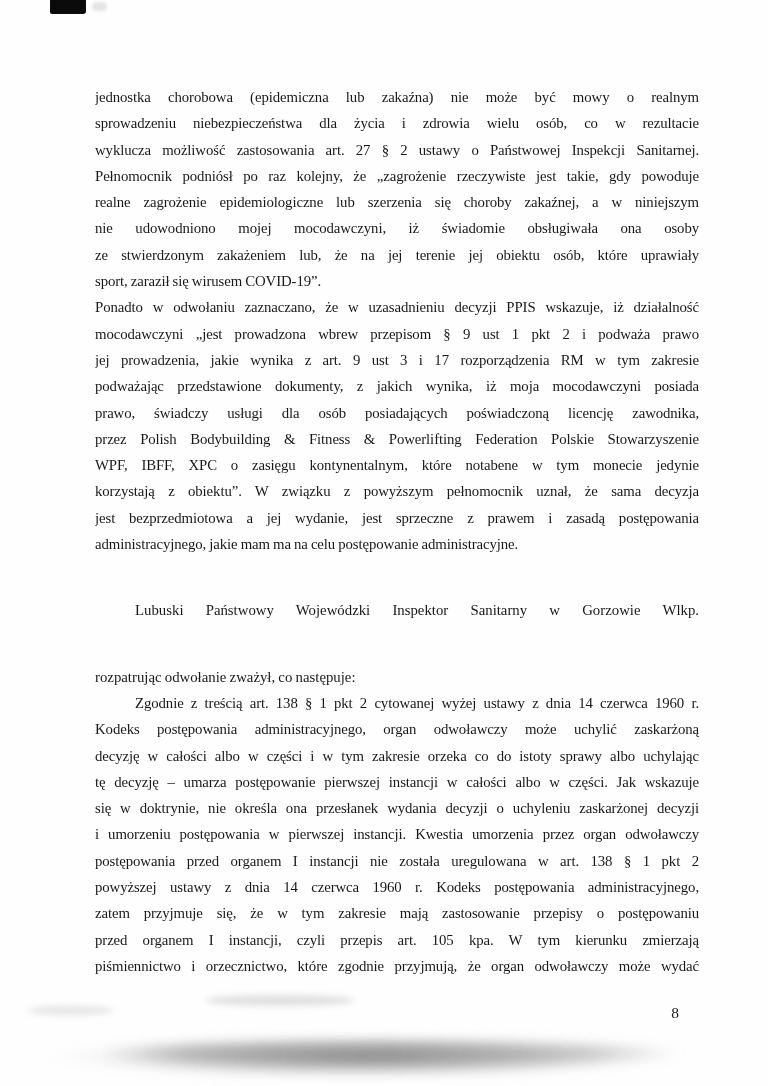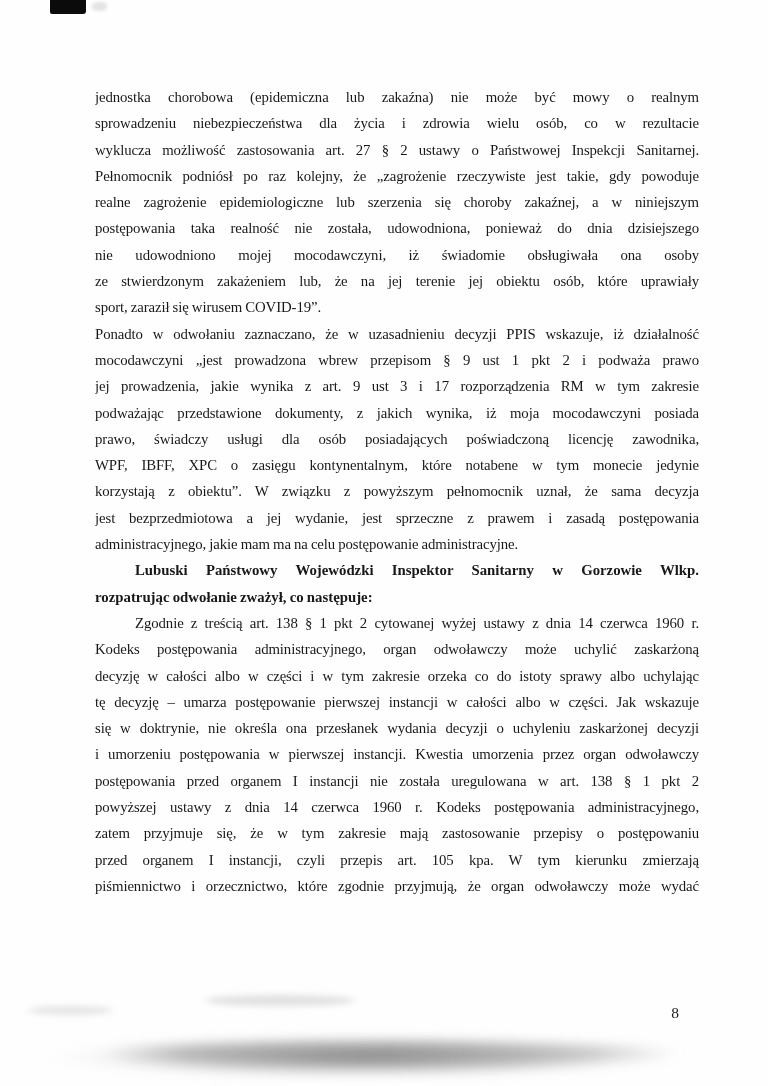--- a/index.html
+++ b/index.html
@@ -11,21 +11,21 @@
   }
   .text-block { position:absolute; left:95px; top:84px; width:604px; }
   .line {
     font-size:14.8px; line-height:26.3px; height:26.3px; overflow:hidden;
     color:#181818;
     text-align:justify; text-align-last:justify;
     word-spacing:-2.4px; letter-spacing:-0.1px;
   }
   .end { text-align:center; text-align-last:left; word-spacing:-0.5px; }
   .ind { text-indent:40px; }
-  .b   { font-weight:700; letter-spacing:0; }
+  .b   { font-weight:400; letter-spacing:0;margin-top:40px; }
   .page-number {
     position:absolute; left:660px; top:1004px; width:30px;
     font-size:15.5px; color:#1c1c1c; text-align:center;
   }
   
   .mark-tl {
     position:absolute; left:50px; top:0; width:36px; height:14px;
     background:#0b0b0b; border-radius:0 0 3px 2px;
   }
   .mark-tl-b {
@@ -63,30 +63,30 @@
   <div class="mark-tl"></div>
   <div class="mark-tl-b"></div>
 
   <div class="text-block">
 
     <div class="line">jednostka chorobowa (epidemiczna lub zakaźna) nie może być mowy o realnym</div>
     <div class="line">sprowadzeniu niebezpieczeństwa dla życia i zdrowia wielu osób, co w rezultacie</div>
     <div class="line">wyklucza możliwość zastosowania art. 27 § 2 ustawy o Państwowej Inspekcji Sanitarnej.</div>
     <div class="line">Pełnomocnik podniósł po raz kolejny, że „zagrożenie rzeczywiste jest takie, gdy powoduje</div>
     <div class="line">realne zagrożenie epidemiologiczne lub szerzenia się choroby zakaźnej, a w niniejszym</div>
-    <div class="line">postępowania taka realność nie została, udowodniona, ponieważ do dnia dzisiejszego</div>
     <div class="line">nie udowodniono mojej mocodawczyni, iż świadomie obsługiwała ona osoby</div>
     <div class="line">ze stwierdzonym zakażeniem lub, że na jej terenie jej obiektu osób, które uprawiały</div>
     <div class="line end">sport, zaraził się wirusem COVID-19”.</div>
 
     <div class="line">Ponadto w odwołaniu zaznaczano, że w uzasadnieniu decyzji PPIS wskazuje, iż działalność</div>
     <div class="line">mocodawczyni „jest prowadzona wbrew przepisom § 9 ust 1 pkt 2 i podważa prawo</div>
     <div class="line">jej prowadzenia, jakie wynika z art. 9 ust 3 i 17 rozporządzenia RM w tym zakresie</div>
     <div class="line">podważając przedstawione dokumenty, z jakich wynika, iż moja mocodawczyni posiada</div>
     <div class="line">prawo, świadczy usługi dla osób posiadających poświadczoną licencję zawodnika,</div>
+    <div class="line">przez Polish Bodybuilding &amp; Fitness &amp; Powerlifting Federation Polskie Stowarzyszenie</div>
     <div class="line">WPF, IBFF, XPC o zasięgu kontynentalnym, które notabene w tym monecie jedynie</div>
     <div class="line">korzystają z obiektu”. W związku z powyższym pełnomocnik uznał, że sama decyzja</div>
     <div class="line">jest bezprzedmiotowa a jej wydanie, jest sprzeczne z prawem i zasadą postępowania</div>
     <div class="line end">administracyjnego, jakie mam ma na celu postępowanie administracyjne.</div>
 
     <div class="line b ind">Lubuski Państwowy Wojewódzki Inspektor Sanitarny w Gorzowie Wlkp.</div>
     <div class="line b end">rozpatrując odwołanie zważył, co następuje:</div>
 
     <div class="line ind">Zgodnie z treścią art. 138 § 1 pkt 2 cytowanej wyżej ustawy z dnia 14 czerwca 1960 r.</div>
     <div class="line">Kodeks postępowania administracyjnego, organ odwoławczy może uchylić zaskarżoną</div>

